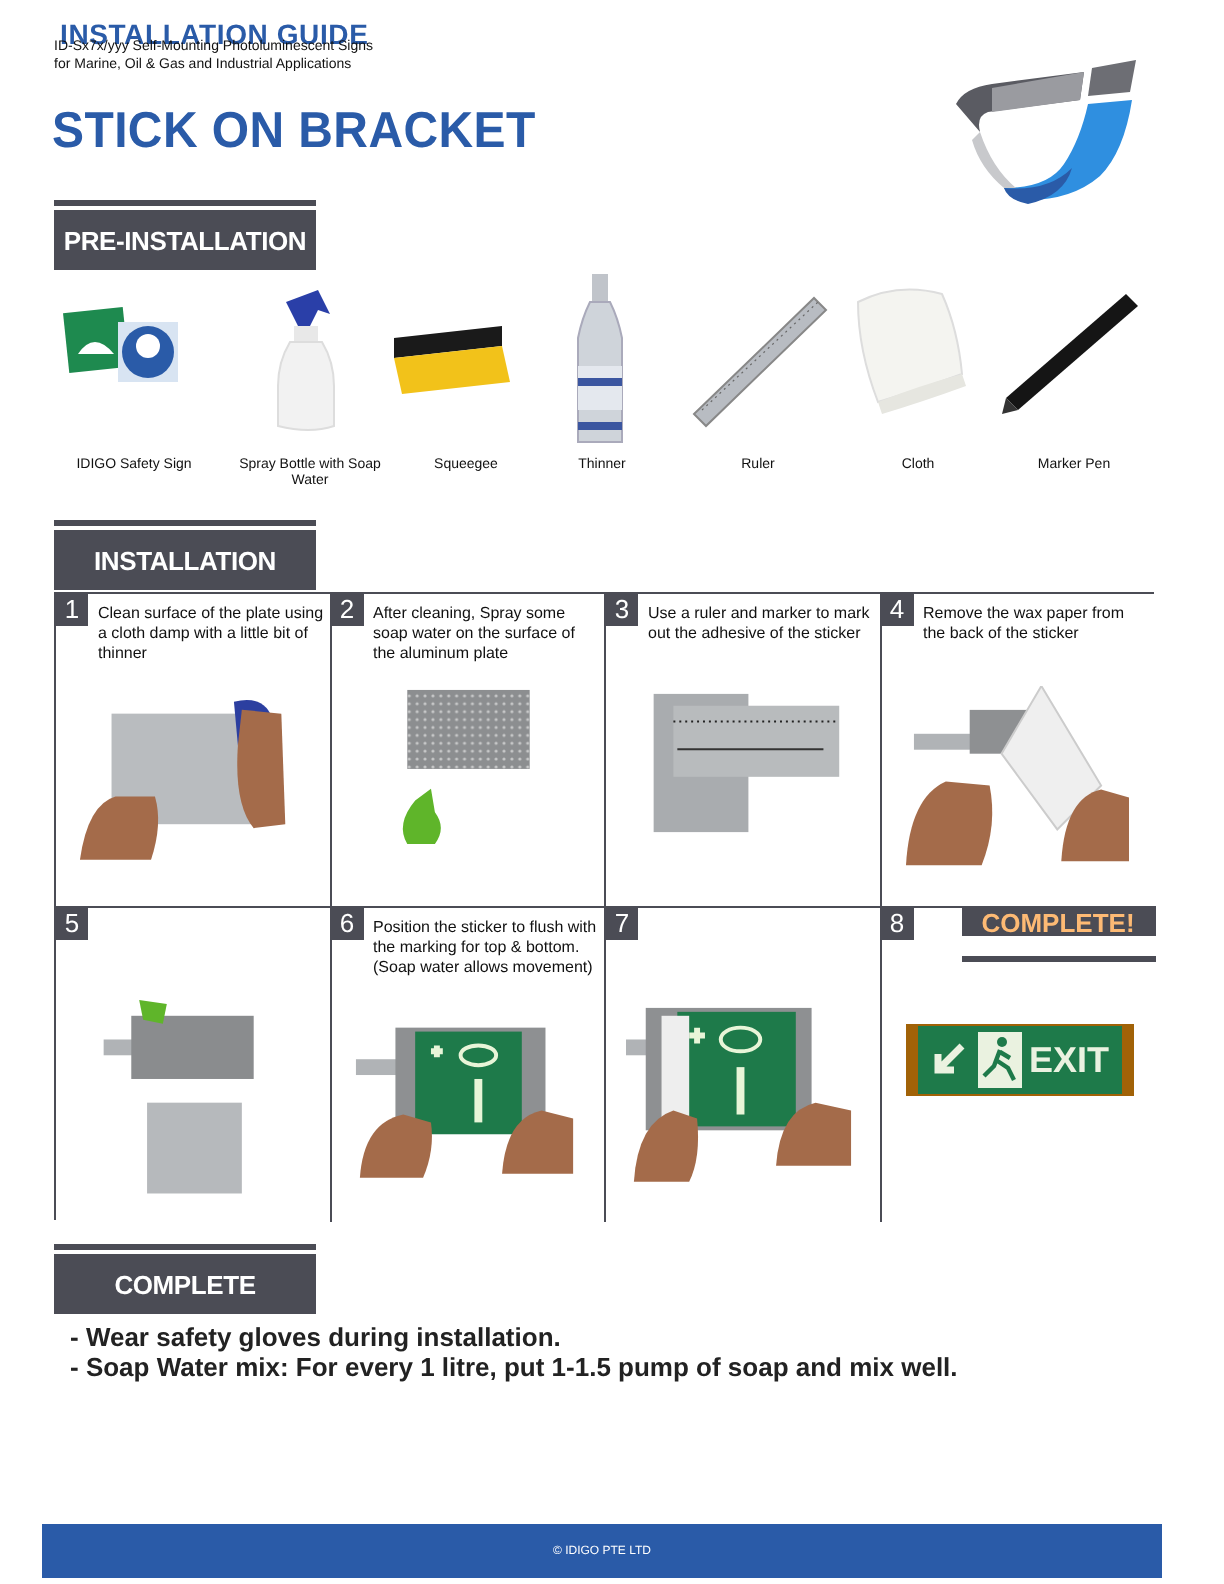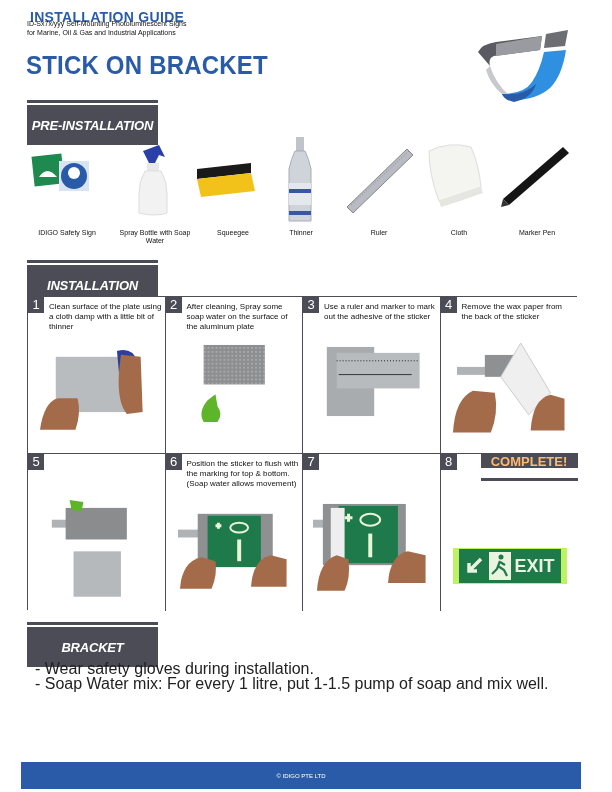--- a/index.html
+++ b/index.html
@@ -7,36 +7,36 @@
   body { position: relative; font-family: "Liberation Sans", sans-serif; color: #111; }
 
   .guide-label { position: absolute; left: 30px; top: 9px; font-size: 14px; font-weight: bold; color: #2a5ba8; letter-spacing: 0.3px; }
   .subtitle { position: absolute; left: 27px; top: 20px; font-size: 7px; line-height: 8.5px; color: #111; }
   .main-title { position: absolute; left: 26px; top: 52px; font-size: 24px; font-weight: bold; color: #2a5ba8; letter-spacing: 0.2px; transform: scaleY(1.05); font-family: "Liberation Sans", sans-serif; }
 
   .logo { position: absolute; left: 474px; top: 14px; width: 100px; height: 90px; }
 
   .section-head { position: absolute; left: 27px; width: 131px; }
   .section-head .rule { height: 3px; background: #4b4c55; margin-bottom: 2px; }
-  .section-head .bar { height: 40px; background: #4b4c55; color: #fff; font-weight: bold; font-size: 13px; display: flex; align-items: center; justify-content: center; letter-spacing: -0.2px; font-style: italic; }
+  .section-head .bar { height: 30px; background: #4b4c55; color: #fff; font-weight: bold; font-size: 13px; display: flex; align-items: center; justify-content: center; letter-spacing: -0.2px; }
 
   .tools { position: absolute; left: 27px; top: 135px; width: 560px; height: 115px; }
   .tool { position: absolute; top: 0; width: 80px; height: 115px; }
   .tool .pic { position: absolute; left: 0; top: 0; width: 80px; height: 88px; }
   .tool .lbl { position: absolute; left: -5px; width: 90px; top: 94px; font-size: 7px; text-align: center; line-height: 8px; }
 
   .grid { position: absolute; left: 27px; top: 296px; width: 550px; height: 314px; border: 1.5px solid #4b4c55; }
   .cell { position: absolute; width: 137.5px; height: 157px; border-right: 1.5px solid #4b4c55; border-bottom: 1.5px solid #4b4c55; overflow: hidden; background: #fff; }
   .cell .num { position: absolute; left: 0; top: 0; width: 16px; height: 16px; background: #4b4c55; color: #fff; font-size: 13px; text-align: center; line-height: 16px; }
   .cell .txt { position: absolute; left: 21px; top: 5px; right: 3px; font-size: 8px; line-height: 10px; color: #111; }
   .cell .pic { position: absolute; left: 10px; right: 10px; top: 46px; bottom: 8px; }
   .complete-bar { position: absolute; left: 40px; top: 0; width: 97px; height: 14px; background: #4b4c55; color: #fdba74; font-weight: bold; font-size: 13px; display: flex; align-items: center; justify-content: center; }
   .complete-rule { position: absolute; left: 40px; top: 24px; width: 97px; height: 3px; background: #4b4c55; }
 
-  .general-list { position: absolute; left: 35px; top: 661px; font-size: 16px; line-height: 15px; color: #222; }
+  .general-list { position: absolute; left: 35px; top: 661px; font-size: 13px; line-height: 15px; color: #222; font-weight: bold; }
   .general-list div { white-space: nowrap; }
 
   .footer { position: absolute; left: 21px; top: 762px; width: 560px; height: 27px; background: #2a5ba8; color: #fff; font-size: 6px; display: flex; align-items: center; justify-content: center; }
 </style>
 </head>
 <body>
 
 <div class="guide-label">INSTALLATION GUIDE</div>
 <div class="subtitle">
   <div>ID-Sx7x/yyy Self-Mounting Photoluminescent Signs</div>
@@ -217,39 +217,39 @@
       <rect x="18" y="8" width="14" height="60" fill="#eeeeee"></rect>
       <path d="M4 92 Q6 62 24 56 L36 60 Q38 80 32 92 Z" fill="#a46b4a"></path>
       <path d="M76 84 Q78 56 96 52 L114 56 L114 84 Z" fill="#a46b4a"></path>
     </svg>
   </div>
 
   <div class="cell" style="left:412.5px;top:157px;border-right:none;border-bottom:none;">
     <div class="num">8</div>
     <div class="complete-bar">COMPLETE!</div>
     <div class="complete-rule"></div>
-    <div style="position:absolute;left:12px;top:58px;width:114px;height:36px;background:#bef264;margin-top:36px;">
+    <div style="position:absolute;left:12px;top:58px;width:114px;height:36px;background:#a16207;">
       <div style="position:absolute;left:6px;top:1px;right:6px;bottom:1px;background:#1e7a4a;">
         <svg style="position:absolute;left:4px;top:6px;width:22px;height:22px;" viewBox="0 0 22 22">
           <path d="M18 4 L6 16 M6 8 L6 16 L14 16" stroke="#eaf2e0" stroke-width="3.5" fill="none"></path>
         </svg>
         <svg style="position:absolute;left:30px;top:3px;width:22px;height:28px;" viewBox="0 0 22 28">
           <rect x="0" y="0" width="22" height="28" fill="#eaf2e0"></rect>
           <circle cx="12" cy="5" r="2.5" fill="#1e7a4a"></circle>
           <path d="M11 9 L8 17 L3 22 M9 14 L15 18 L18 24 M11 10 L16 13" stroke="#1e7a4a" stroke-width="2.2" fill="none"></path>
         </svg>
         <div style="position:absolute;left:56px;top:6px;color:#eaf2e0;font-weight:bold;font-size:18px;line-height:22px;">EXIT</div>
       </div>
     </div>
   </div>
 </div>
 
 <div class="section-head" style="top:622px;">
   <div class="rule"></div>
-  <div class="bar">BRACKET</div>
+  <div class="bar">COMPLETE</div>
 </div>
 
 <div class="general-list">
   <div>- Wear safety gloves during installation.</div>
   <div>- Soap Water mix: For every 1 litre, put 1-1.5 pump of soap and mix well.</div>
 </div>
 
 <div class="footer">
   <span>© IDIGO PTE LTD</span>
 </div>

